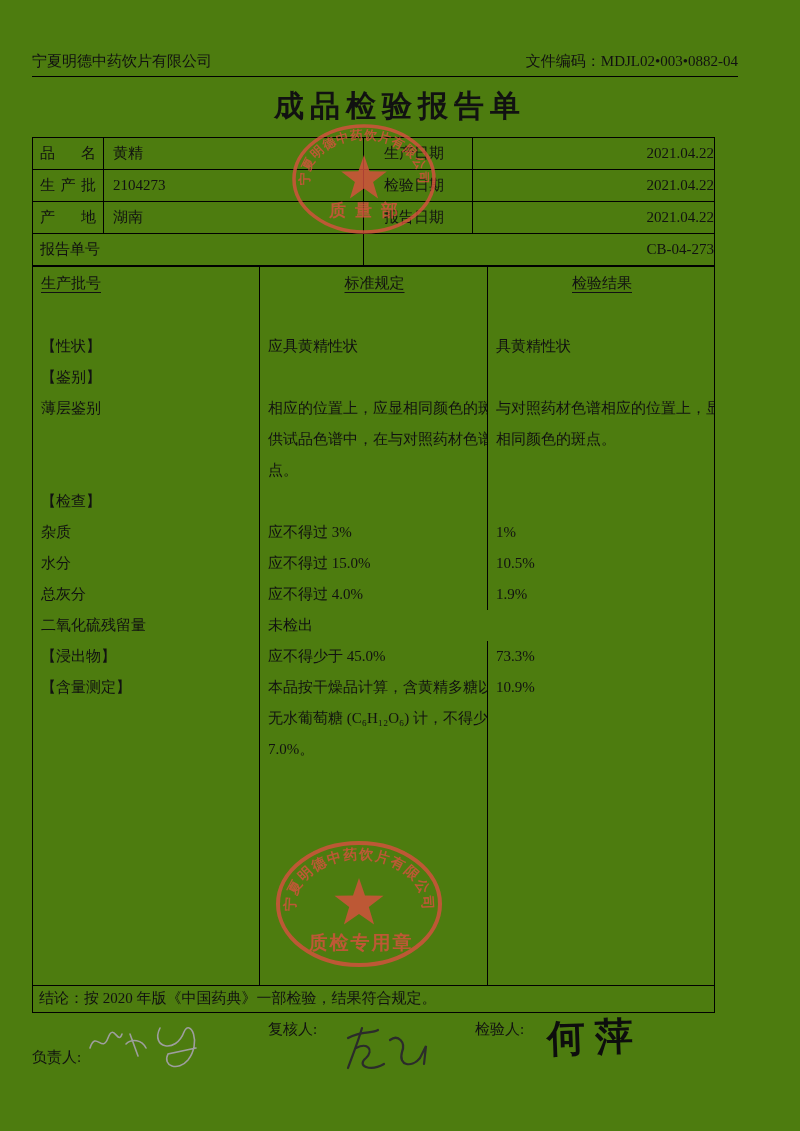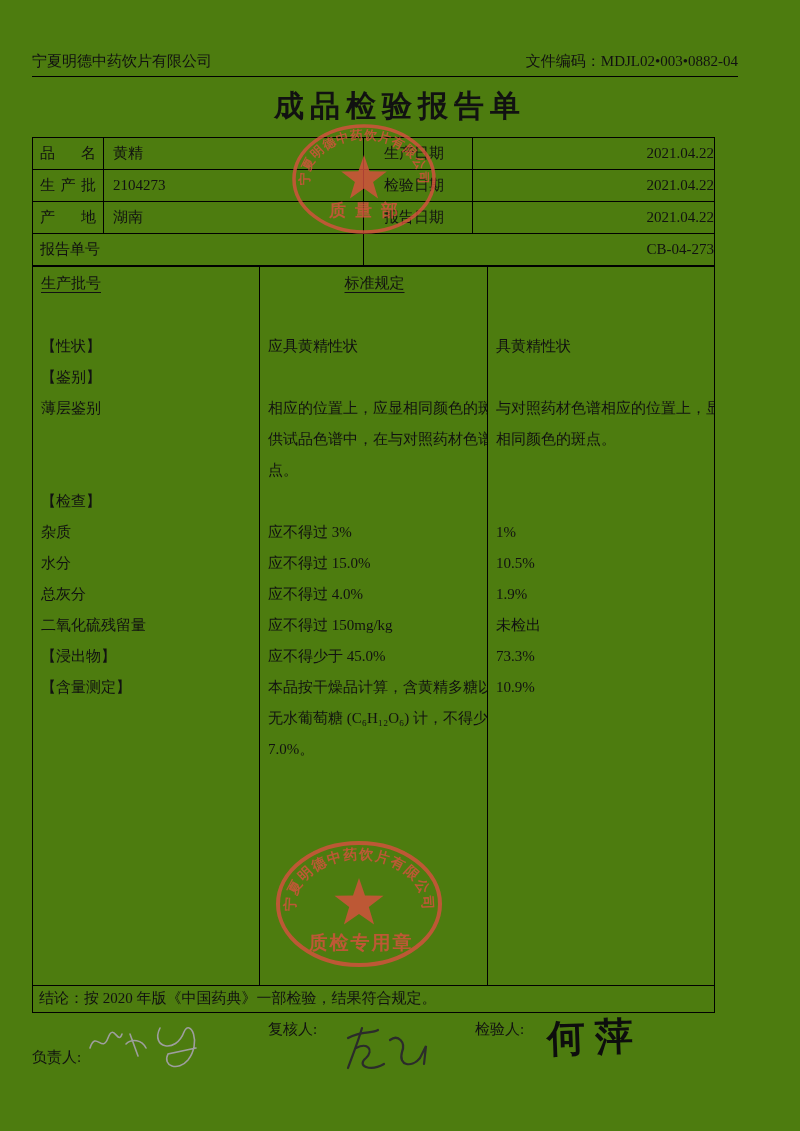--- a/index.html
+++ b/index.html
@@ -96,20 +96,21 @@
     <div class="irow">
       <div class="ic ic-replabel">报告单号</div>
       <div class="ic ic-repval">CB-04-273</div>
     </div>
   </div>
 
   <div class="main">
     <div class="mrow mhead h36">
       <div class="mc mc1"><span class="u">生产批号</span></div>
       <div class="mc mc2 cen"><span class="u">标准规定</span></div>
+      <div class="mc mc3 cen"><span class="u">检验结果</span></div>
     </div>
     <div class="mrow h28">
       <div class="mc mc1"></div>
         <div class="mc mc2"></div>
         <div class="mc mc3"></div>
     </div>
 
     <div class="mrow h31">
       <div class="mc mc1">
           <div class="ln">【性状】</div>
@@ -178,23 +179,20 @@
       <div class="mc mc2">
           <div class="ln">应不得过 4.0%</div>
         </div>
       <div class="mc mc3">
           <div class="ln">1.9%</div>
         </div>
     </div>
     <div class="mrow h31">
       <div class="mc mc1">
           <div class="ln">二氧化硫残留量</div>
-        </div>
-      <div class="mc mc2">
-          <div class="ln">应不得过 150mg/kg</div>
         </div>
       <div class="mc mc3">
           <div class="ln">未检出</div>
         </div>
     </div>
     <div class="mrow h31">
       <div class="mc mc1">
           <div class="ln">【浸出物】</div>
         </div>
       <div class="mc mc2">

